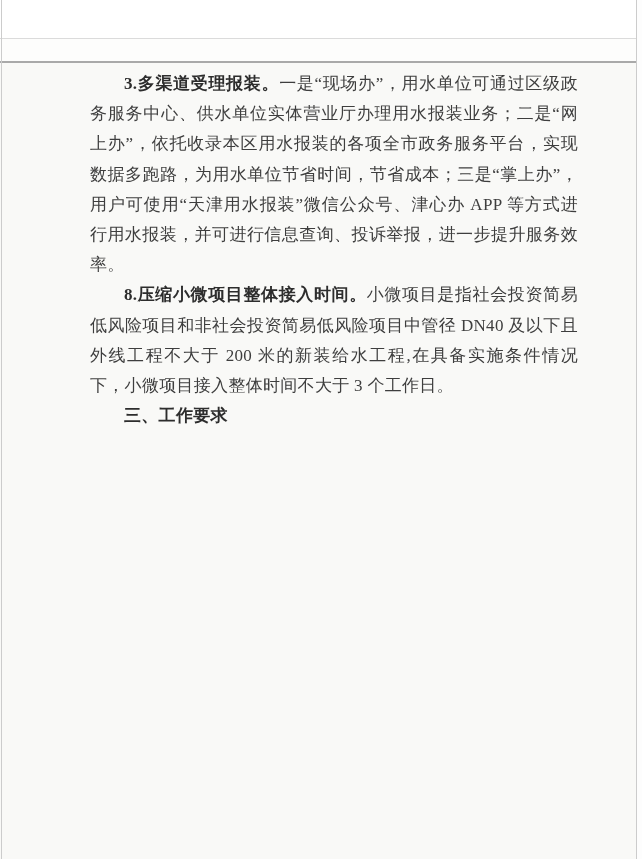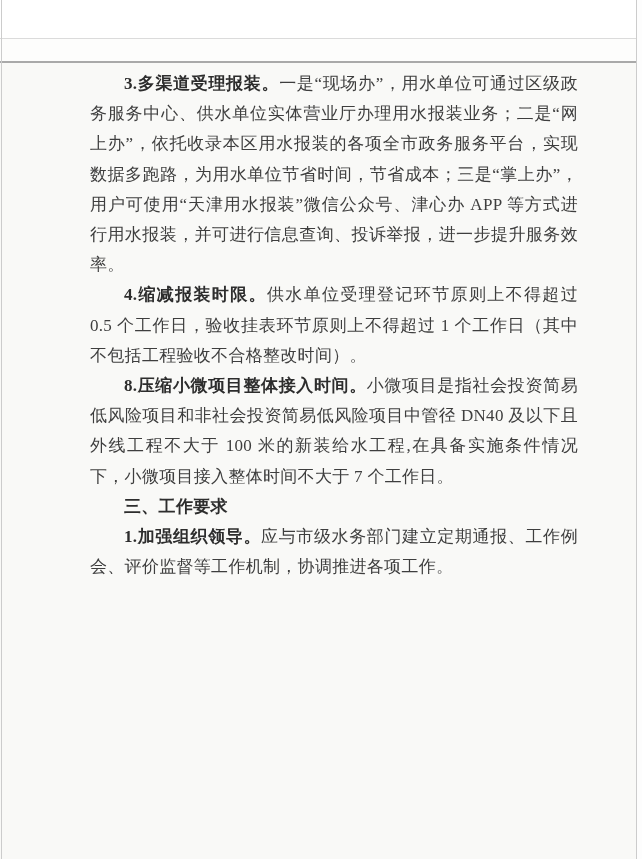--- a/index.html
+++ b/index.html
@@ -70,23 +70,21 @@
 <div class="screen">
   <div class="band-top"></div>
   <div class="band-mid"></div>
   <div class="edge-left"></div>
   <div class="edge-right-strip"></div>
   <div class="edge-right"></div>
 
   <div class="content">
     <p class="para"><b class="lead">3.多渠道受理报装。</b><span>一是“现场办”，用水单位可通过区级政务服务中心、供水单位实体营业厅办理用水报装业务；二是“网上办”，依托收录本区用水报装的各项全市政务服务平台，实现数据多跑路，为用水单位节省时间，节省成本；三是“掌上办”，用户可使用“天津用水报装”微信公众号、津心办 APP 等方式进行用水报装，并可进行信息查询、投诉举报，进一步提升服务效率。</span></p>
 
-    <p class="para"><b class="lead">4.缩减报装时限。</b><span>供水单位受理登记环节原则上不得超过 0.5 个工作日，验收挂表环节原则上不得超过 1 个工作日（其中不包括工程验收不合格整改时间）。</span></p>
 
-    <p class="para"><b class="lead">8.压缩小微项目整体接入时间。</b><span>小微项目是指社会投资简易低风险项目和非社会投资简易低风险项目中管径 DN40 及以下且外线工程不大于 100 米的新装给水工程,在具备实施条件情况下，小微项目接入整体时间不大于 7 个工作日。</span></p>
+    <p class="para"><b class="lead">8.压缩小微项目整体接入时间。</b><span>小微项目是指社会投资简易低风险项目和非社会投资简易低风险项目中管径 DN40 及以下且外线工程不大于 200 米的新装给水工程,在具备实施条件情况下，小微项目接入整体时间不大于 3 个工作日。</span></p>
 
     <p class="para heading"><span>三、工作要求</span></p>
 
-    <p class="para"><b class="lead">1.加强组织领导。</b><span>应与市级水务部门建立定期通报、工作例会、评价监督等工作机制，协调推进各项工作。</span></p>
 
 
   </div>
 </div>
 
 </body></html>

